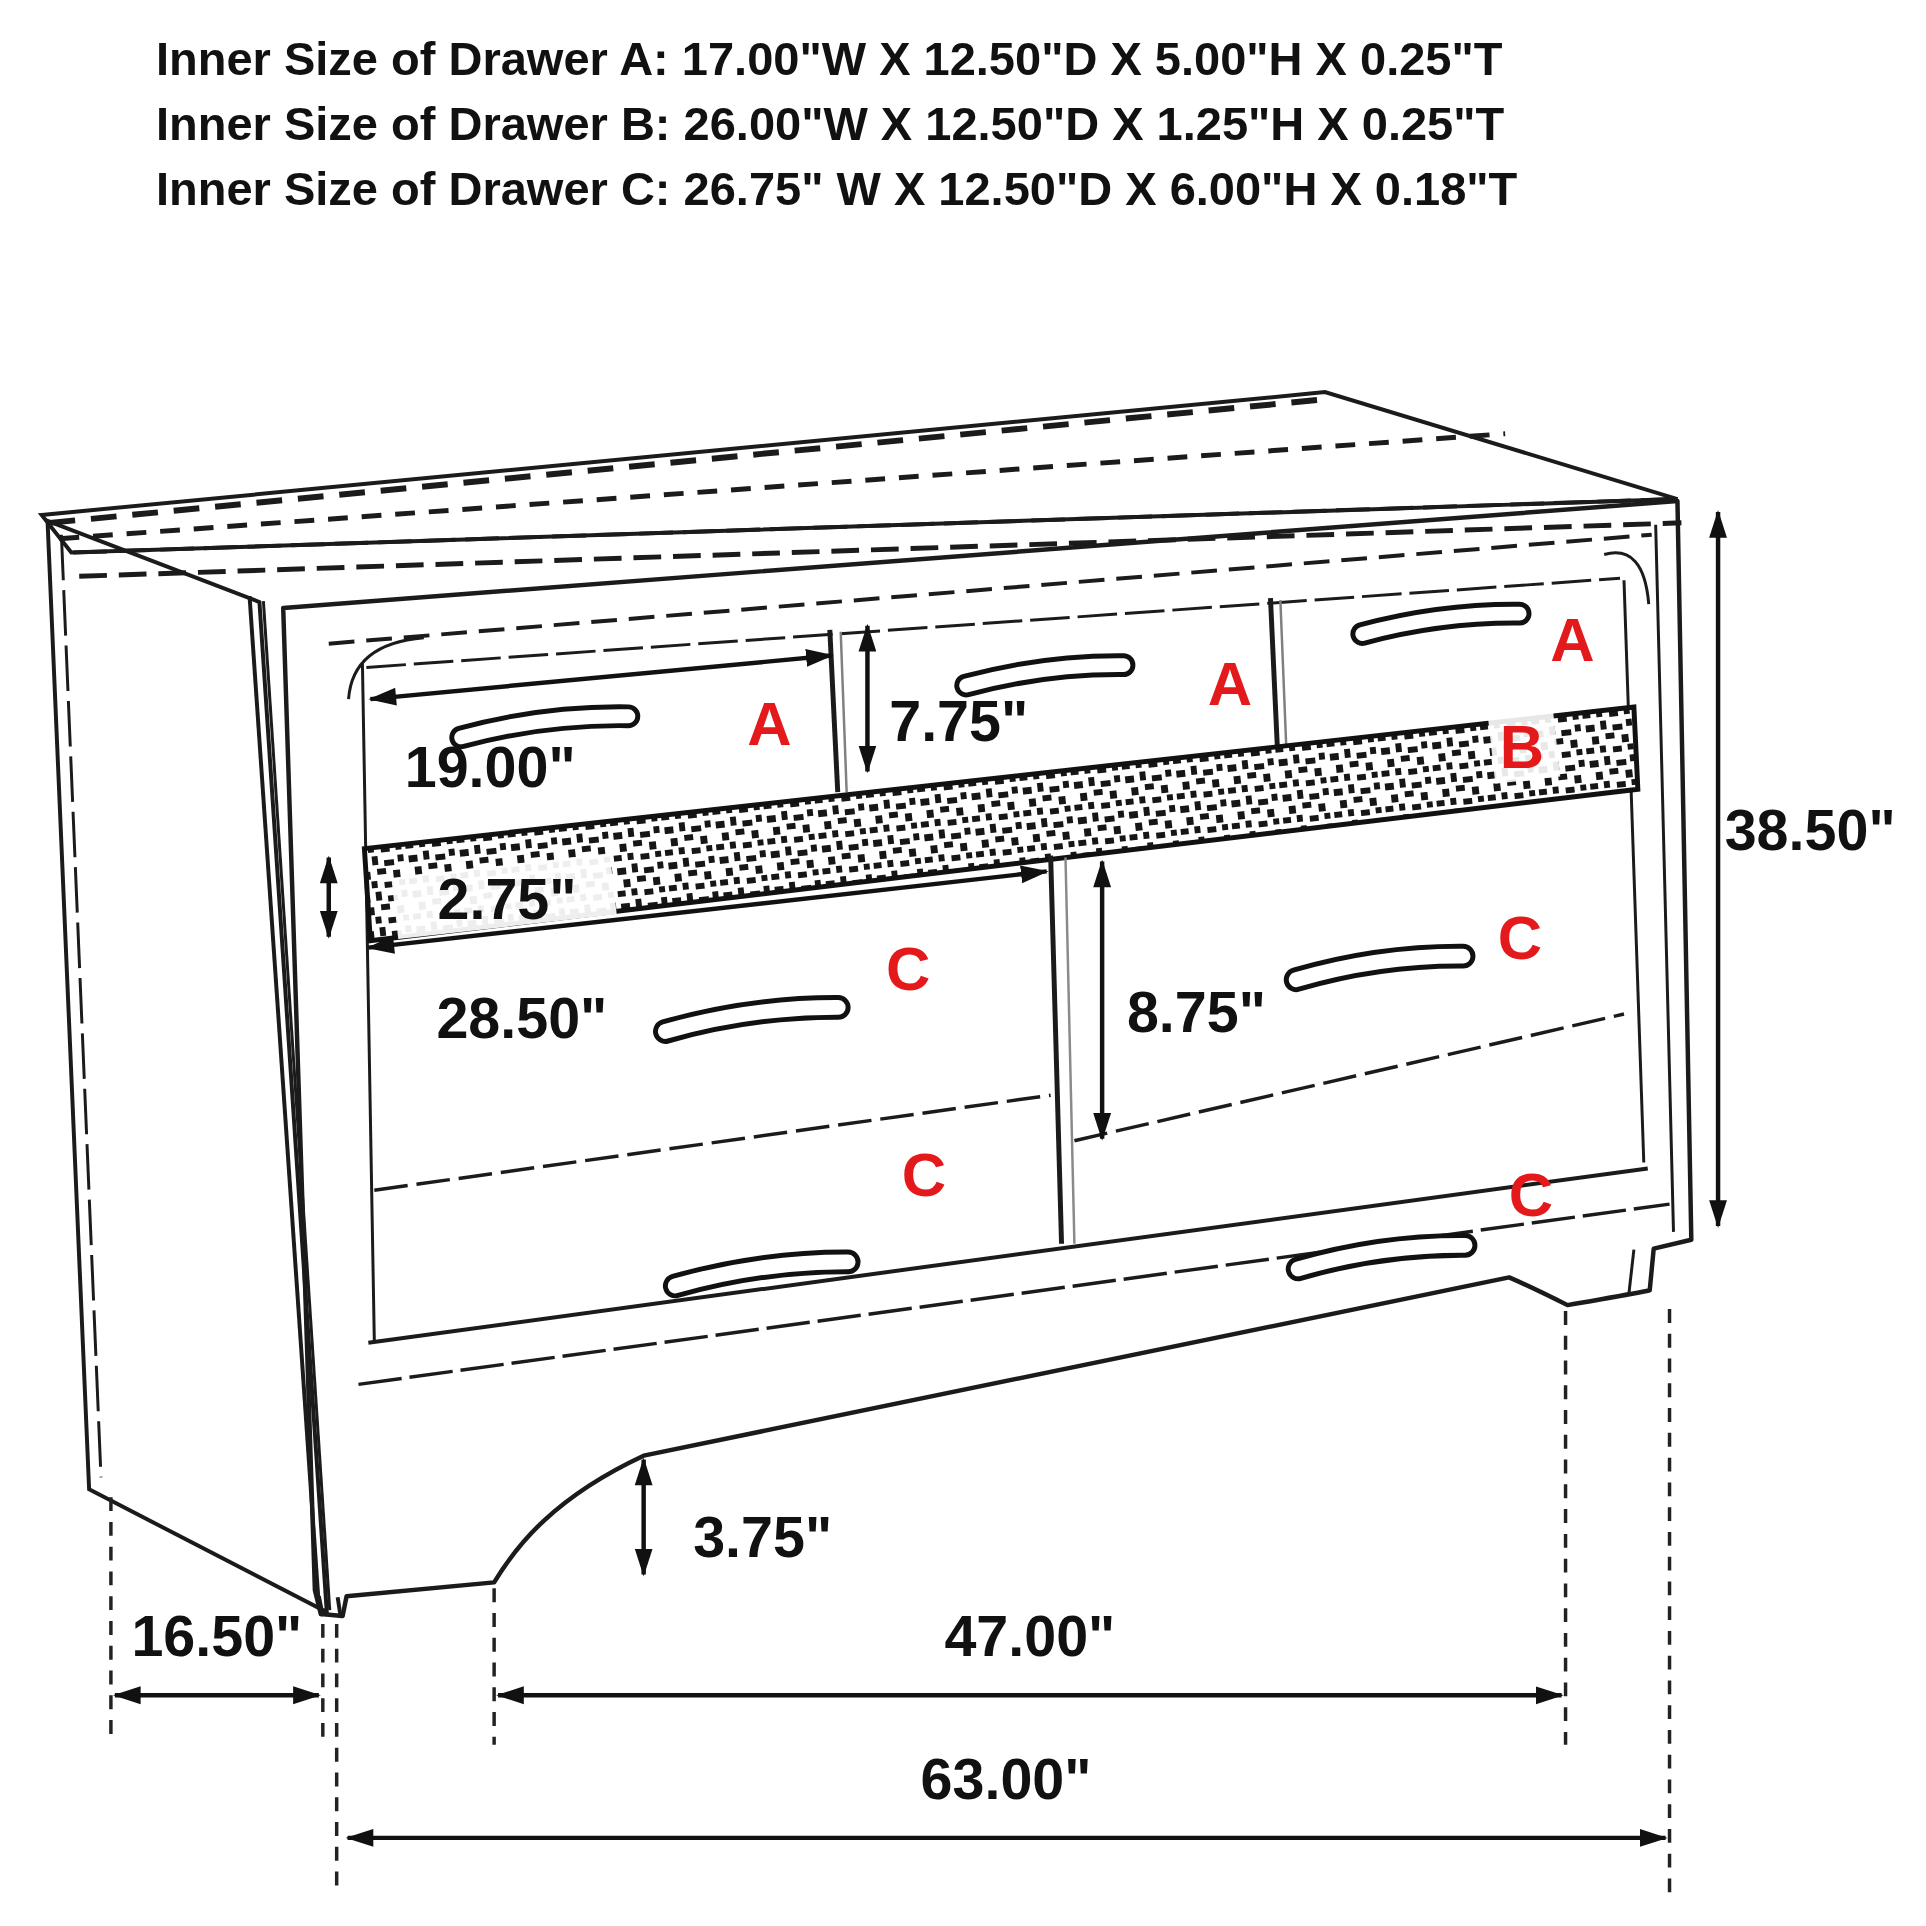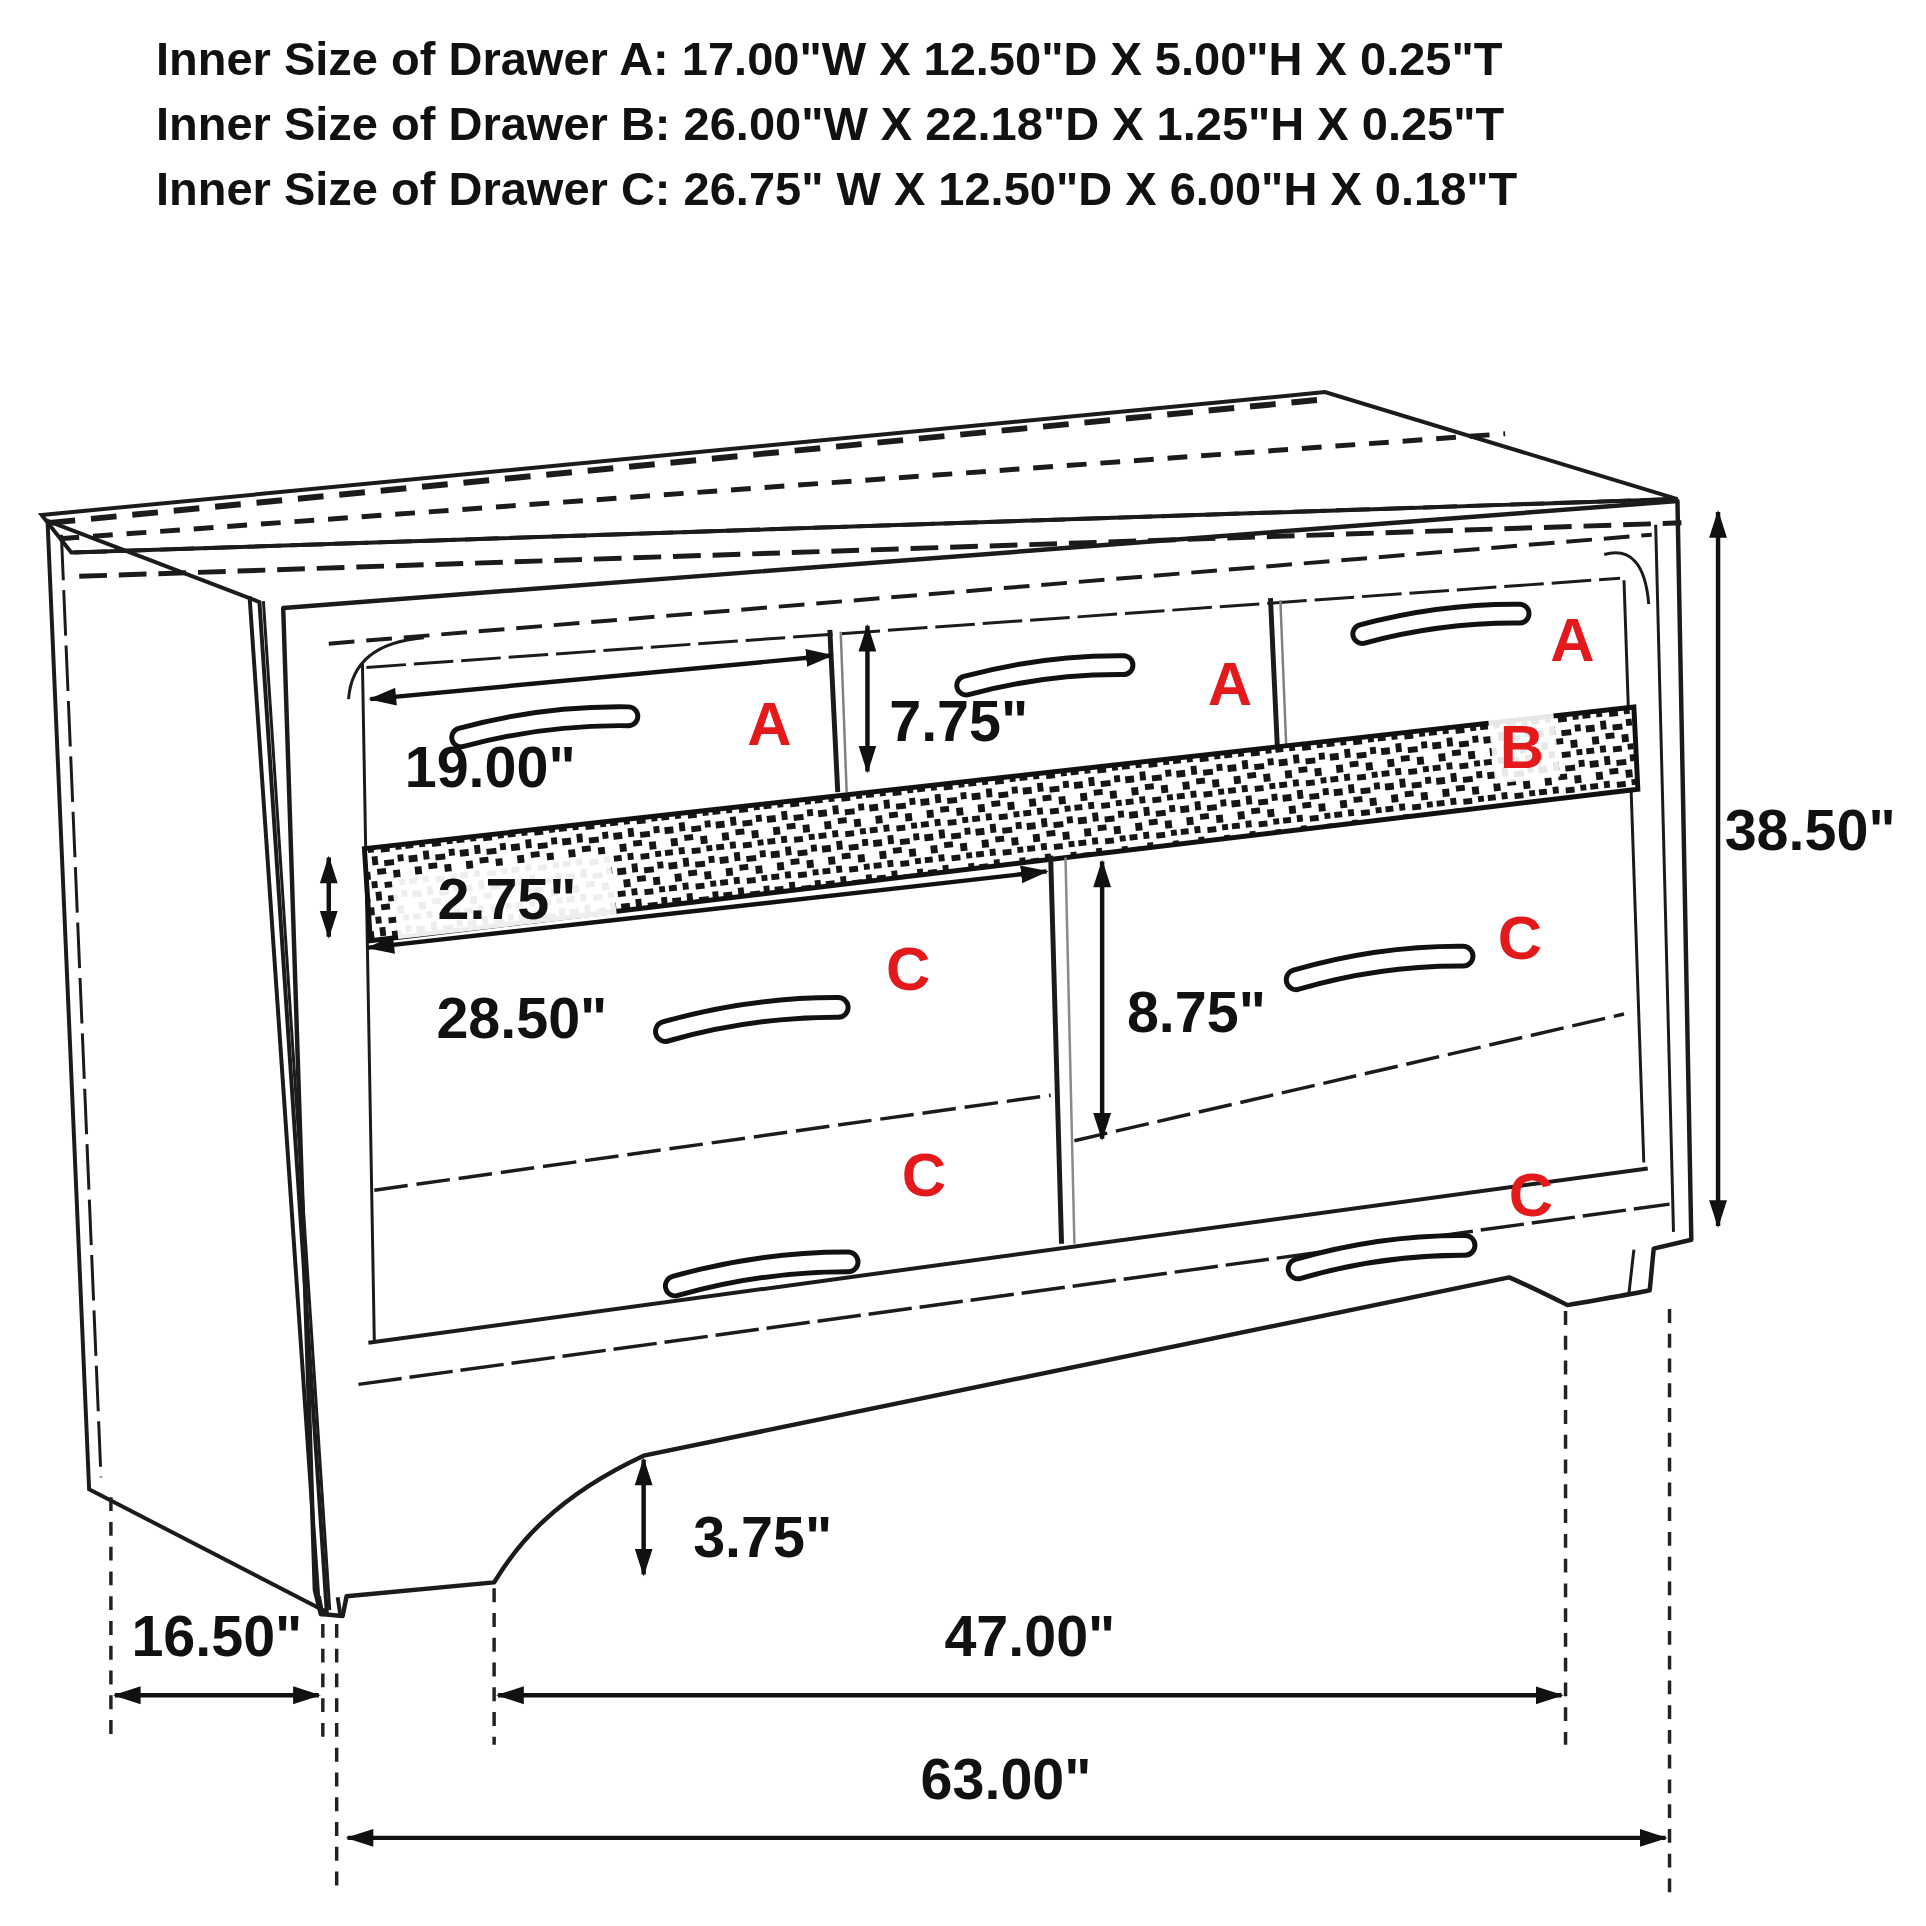--- a/index.html
+++ b/index.html
@@ -14,21 +14,21 @@
   .dim-text{font-family:"Liberation Sans", sans-serif;font-weight:bold;font-size:58px;fill:#111;}
   .red-label{font-family:"Liberation Sans", sans-serif;font-weight:bold;font-size:62px;fill:#e4191c;}
 </style>
 </head>
 <body>
 
 <div class="stage">
 
   <div class="title-block">
     <div class="title-line">Inner Size of Drawer A: 17.00"W X 12.50"D X 5.00"H X 0.25"T</div>
-    <div class="title-line">Inner Size of Drawer B: 26.00"W X 22.18"D X 1.25"H X 0.25"T</div>
+    <div class="title-line">Inner Size of Drawer B: 26.00"W X 12.50"D X 1.25"H X 0.25"T</div>
     <div class="title-line">Inner Size of Drawer C: 26.75" W X 12.50"D X 6.00"H X 0.18"T</div>
   </div>
 
   <svg width="1927" height="1927" viewBox="0 0 1946 1946">
     <defs>
       <marker id="ah-end" markerUnits="userSpaceOnUse" markerWidth="30" markerHeight="20" refX="26" refY="9" orient="auto">
         <path d="M0,0 L28,9 L0,18 Z" fill="#111"></path>
       </marker>
       <marker id="ah-start" markerUnits="userSpaceOnUse" markerWidth="30" markerHeight="20" refX="2" refY="9" orient="auto">
         <path d="M28,0 L0,9 L28,18 Z" fill="#111"></path>

